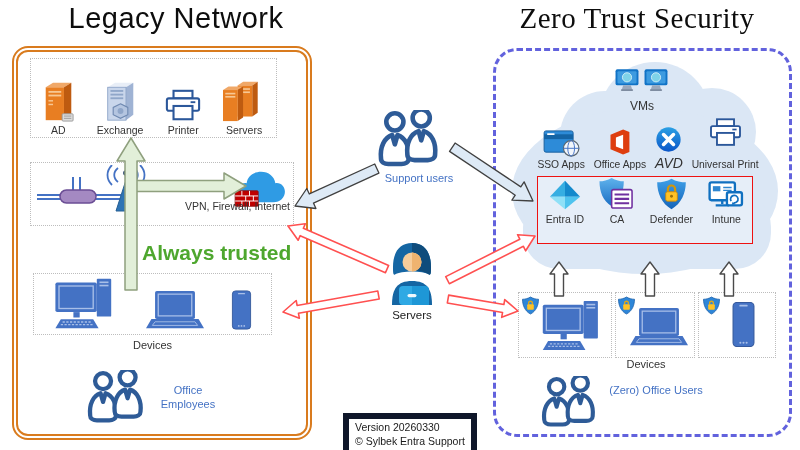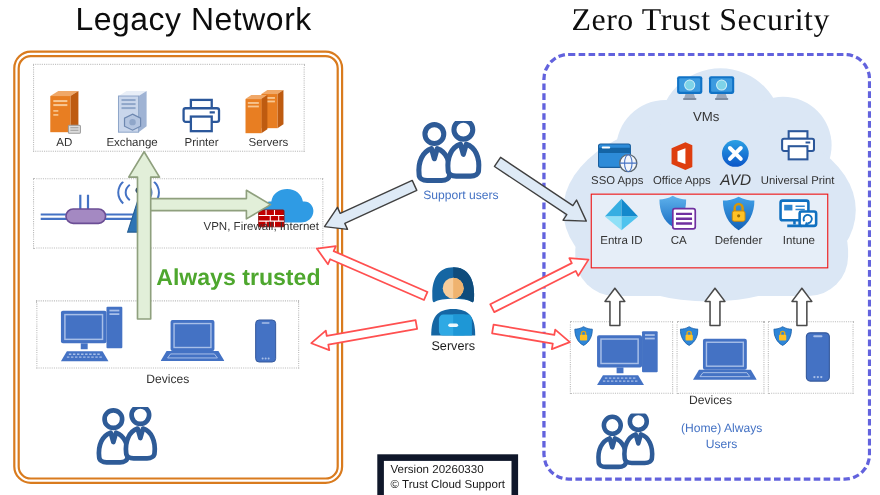--- a/index.html
+++ b/index.html
@@ -143,20 +143,21 @@
   <svg class="abs" style="left:86px;top:370px;" width="66" height="54" viewBox="0 0 104 88">
     <g fill="#fff" stroke="#2E5B97" stroke-width="7" stroke-linejoin="round">
       <circle cx="26" cy="18" r="13"></circle>
       <path d="M22,38 C10,42 3,56 5,74 C5,79 10,82 16,82 L36,82 C42,82 47,79 47,74 C49,56 42,42 30,38 L26,52 Z"></path>
       <g transform="translate(40,-6)">
         <circle cx="26" cy="18" r="13"></circle>
         <path d="M22,38 C10,42 3,56 5,74 C5,79 10,82 16,82 L36,82 C42,82 47,79 47,74 C49,56 42,42 30,38 L26,52 Z"></path>
       </g>
     </g>
   </svg>
+  <div class="abs lbl-blue" style="left:152px;top:384px;width:72px;">Office Employees</div>
 
   <svg class="abs" style="left:376px;top:110px;" width="72" height="58" viewBox="0 0 104 88">
     <g fill="#fff" stroke="#2E5B97" stroke-width="7" stroke-linejoin="round">
       <circle cx="26" cy="18" r="13"></circle>
       <path d="M22,38 C10,42 3,56 5,74 C5,79 10,82 16,82 L36,82 C42,82 47,79 47,74 C49,56 42,42 30,38 L26,52 Z"></path>
       <g transform="translate(40,-6)">
         <circle cx="26" cy="18" r="13"></circle>
         <path d="M22,38 C10,42 3,56 5,74 C5,79 10,82 16,82 L36,82 C42,82 47,79 47,74 C49,56 42,42 30,38 L26,52 Z"></path>
       </g>
     </g>
@@ -170,21 +171,21 @@
     <path d="M28,11.5 A9.5,9.5 0 0 1 28,30.5 Z" fill="#EFB36F"></path>
     <path d="M8,64 C8,48 13,40 28,40 C43,40 48,48 48,64 Z" fill="#1566A3"></path>
     <rect x="15" y="45" width="26" height="19" rx="4" fill="#2FA9E4"></rect>
     <path d="M28,45 h13 a4,4 0 0 1 4,4 v15 h-17 Z" fill="#1E97D6"></path>
     <rect x="23.5" y="53" width="9" height="3.2" rx="1.6" fill="#fff" opacity="0.92"></rect>
   </svg>
   <div class="abs lbl" style="left:382px;top:309px;width:60px;font-size:11.5px;color:#1a1a1a;">Servers</div>
 
   <div class="abs verbox">
     <div>Version 20260330</div>
-    <div>© Trust Cloud Support</div>
+    <div>© Sylbek Entra Support</div>
   </div>
 
   <div class="abs big-title" style="left:482px;top:2px;width:310px;font-family:Liberation Serif, serif;">Zero Trust Security</div>
   <div class="abs zt-box"></div>
 
   <svg class="abs" style="left:505px;top:56px;" width="282" height="228" viewBox="0 0 282 228">
     <g fill="#DBE7F5">
       <circle cx="150" cy="62" r="56"></circle>
       <circle cx="100" cy="80" r="45"></circle>
       <circle cx="207" cy="76" r="44"></circle>
@@ -358,21 +359,21 @@
   <svg class="abs" style="left:540px;top:376px;" width="64" height="52" viewBox="0 0 104 88">
     <g fill="#fff" stroke="#2E5B97" stroke-width="7" stroke-linejoin="round">
       <circle cx="26" cy="18" r="13"></circle>
       <path d="M22,38 C10,42 3,56 5,74 C5,79 10,82 16,82 L36,82 C42,82 47,79 47,74 C49,56 42,42 30,38 L26,52 Z"></path>
       <g transform="translate(40,-6)">
         <circle cx="26" cy="18" r="13"></circle>
         <path d="M22,38 C10,42 3,56 5,74 C5,79 10,82 16,82 L36,82 C42,82 47,79 47,74 C49,56 42,42 30,38 L26,52 Z"></path>
       </g>
     </g>
   </svg>
-  <div class="abs lbl-blue" style="left:608px;top:384px;width:96px;">(Home) Always Users</div>
+  <div class="abs lbl-blue" style="left:608px;top:384px;width:96px;">(Zero) Office Users</div>
 
   <svg class="abs" style="left:0;top:0;z-index:30;pointer-events:none;" width="800" height="450" viewBox="0 0 800 450">
 
     <g fill="#E2EFD9" stroke="#8FA07E" stroke-width="1.5" stroke-linejoin="round">
       <polygon points="246,186 224,173 224,180.5 131,180.5 131,191.5 224,191.5 224,199"></polygon>
       <polygon points="131,138 145,161 137,161 137,290 125,290 125,161 117,161"></polygon>
     </g>
 
     <g fill="#DEEAF6" stroke="#404040" stroke-width="1.3" stroke-linejoin="round">
       <polygon points="0,0 18,-11 18,-5 90,-5 90,5 18,5 18,11" transform="translate(295,206) rotate(-24.6)"></polygon>

